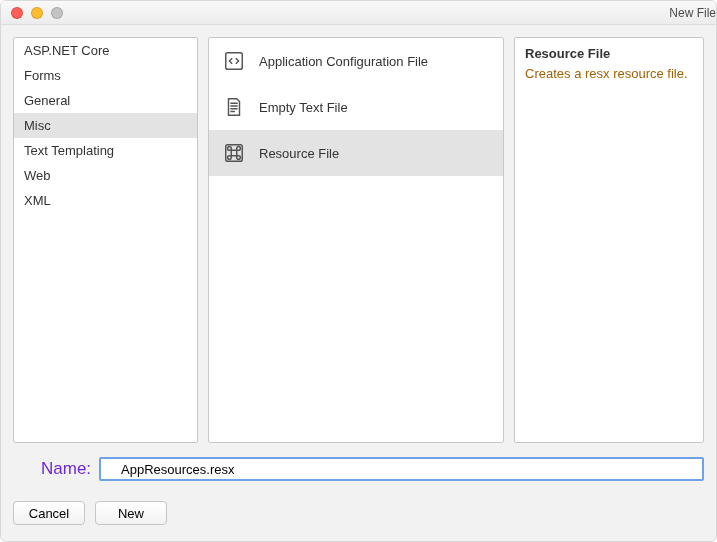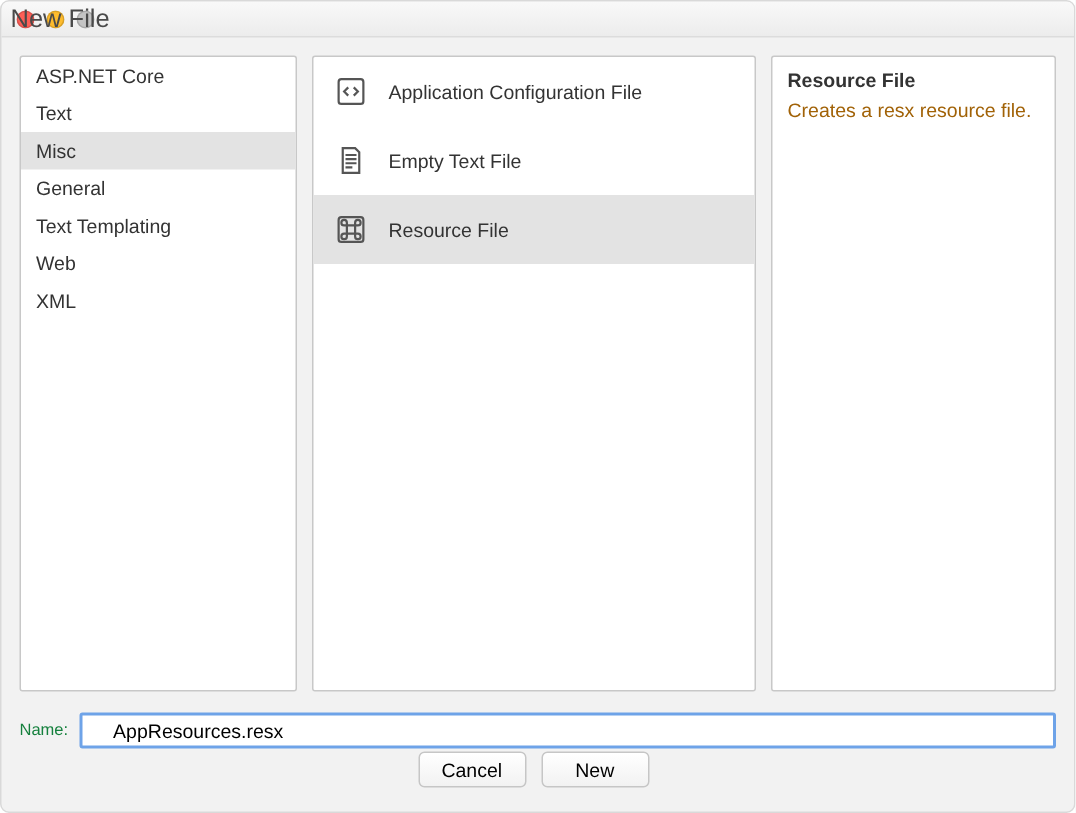--- a/index.html
+++ b/index.html
@@ -34,22 +34,22 @@
     gap: 8px;
     padding-left: 10px;
   }
   .dot {
     width: 12px; height:12px; border-radius:50%;
   }
   .dot.red { background:#ff5f57; border:0.5px solid rgba(0,0,0,0.15);}
   .dot.yellow { background:#febc2e; border:0.5px solid rgba(0,0,0,0.15);}
   .dot.green { background:#c4c4c4; border:0.5px solid rgba(0,0,0,0.15);}
   .titlebar .title {
-    position:absolute; left:6px; right:0; text-align:left;
-    font-size:17px; color:#4a4a4a;
+    position:absolute; left:6px; right:0; text-align:right;
+    font-size:12px; color:#4a4a4a;
   }
   .body {
     flex:1;
     display:flex;
     flex-direction:column;
     padding: 12px;
   }
   .panels {
     flex:1;
     display:flex;
@@ -85,36 +85,36 @@
     flex-shrink:0;
   }
   .details-title { font-weight:600; margin-bottom:4px; font-size:13px;}
   .details-desc { font-size:13px; color:#a16207; line-height:1.4;}
   .name-row {
     display:flex;
     align-items:center;
     gap:8px;
     margin-top:14px;
   }
-  .name-label { font-size:11px; color:#15803d; }
+  .name-label { font-size:17px; color:#6d28d9;margin-left:28px; }
   .name-input {
     flex:1;
     height:24px;
     border:2px solid #6ea3e8;
     border-radius:2px;
     padding:0 20px;
     font-size:13px;
     outline:none;
     background:#fff;
   }
   .buttons {
     display:flex;
-    justify-content:center;
+    justify-content:flex-start;
     gap:10px;
-    margin-top:2px;
+    margin-top:20px;
     padding-right:6px;
     padding-bottom:4px;
   }
   .btn {
     min-width:72px;
     height:24px;
     background:linear-gradient(#ffffff,#f2f2f2);
     border:1px solid #c6c6c6;
     border-radius:4px;
     font-size:13px;
@@ -133,23 +133,23 @@
       <div class="dot green"></div>
     </div>
     <div class="title">New File</div>
   </div>
 
   <div class="body">
     <div class="panels">
 
       <div class="panel categories" id="category-list">
           <div class="cat-item"><span>ASP.NET Core</span></div>
-          <div class="cat-item"><span>Text</span></div>
+          <div class="cat-item"><span>Forms</span></div>
+          <div class="cat-item"><span>General</span></div>
           <div class="cat-item selected"><span>Misc</span></div>
-          <div class="cat-item"><span>General</span></div>
           <div class="cat-item"><span>Text Templating</span></div>
           <div class="cat-item"><span>Web</span></div>
           <div class="cat-item"><span>XML</span></div>
         </div>
 
       <div class="panel templates" id="template-list">
           <div class="tmpl-item">
             <span class="tmpl-icon">
               <svg width="22" height="22" viewBox="0 0 24 24" fill="none" stroke="#555" stroke-width="1.6">
                 <rect x="3" y="3" width="18" height="18" rx="2"></rect>

